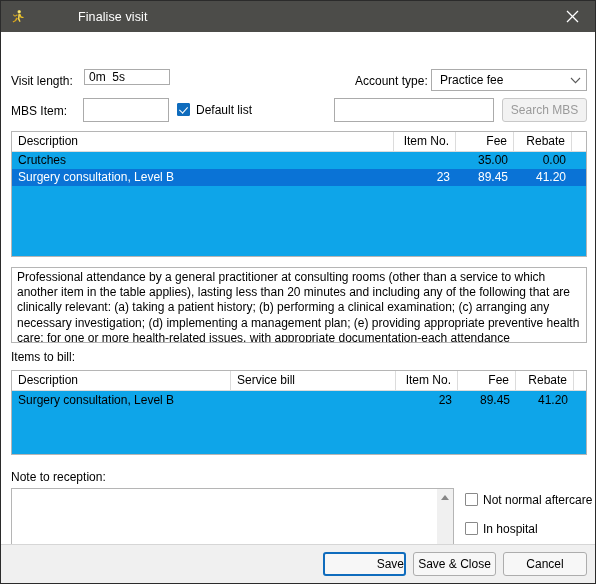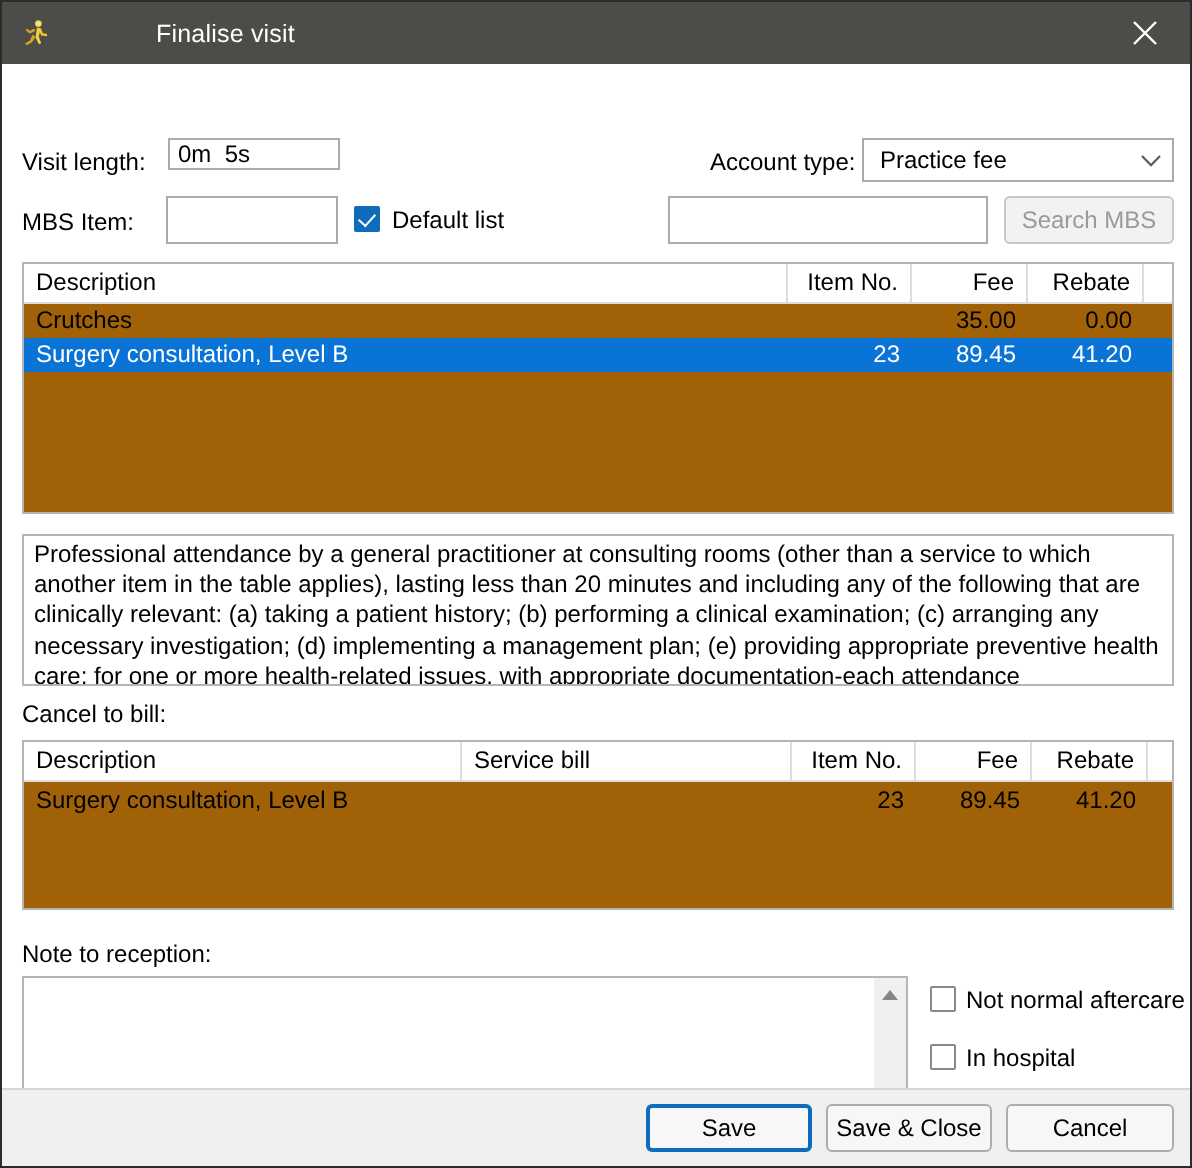--- a/index.html
+++ b/index.html
@@ -151,28 +151,29 @@
     text-align: center;
     line-height: 22px;
     height: 24px;
     cursor: default;
     user-select: none;
   }
   .btn.disabled { color: #9a9a9a; background: #f2f2f2; border-color: #c8c8c8; }
   .btn.default {
     border: 2px solid #0f6cbd;
     line-height: 20px;
+    text-align: right;
   }
 
   
   .gridbox {
     position: absolute;
     box-sizing: border-box;
     border: 1px solid #b5b5b5;
-    background: #a16207;
+    background: #0ea5e9;
     overflow: hidden;
   }
   .ghead {
     height: 20px;
     display: flex;
     box-sizing: border-box;
     border-bottom: 1px solid #dcdcdc;
     background: #ffffff;
   }
   .gh {
@@ -356,21 +357,21 @@
       </div>
     </div>
 
     <div class="descbox" style="left:10px; top:235px; width:576px; height:76px;">
       <div class="desctext">Professional attendance by a general practitioner at consulting rooms (other than a service to which another item in the table applies), lasting less than 20 minutes and including any of the following that are clinically relevant: (a) taking a patient history; (b) performing a clinical examination; (c) arranging any necessary investigation; (d) implementing a management plan; (e) providing appropriate preventive health care; for one or more health-related issues, with appropriate documentation-each attendance</div>
       <div class="vscroll-thin">
         <div class="thumb"></div>
       </div>
     </div>
 
-    <div class="lbl" style="left:10px; top:318px;">Cancel to bill:</div>
+    <div class="lbl" style="left:10px; top:318px;">Items to bill:</div>
 
     <div class="gridbox" style="left:10px; top:338px; width:576px; height:85px;">
       <div class="ghead">
         <div class="gh" style="width:219px;">Description</div>
         <div class="gh" style="width:165px;">Service bill</div>
         <div class="gh num" style="width:62px;">Item No.</div>
         <div class="gh num" style="width:58px;">Fee</div>
         <div class="gh num" style="width:58px;">Rebate</div>
       </div>
       <div class="grow" style="height:19px; line-height:19px;">

